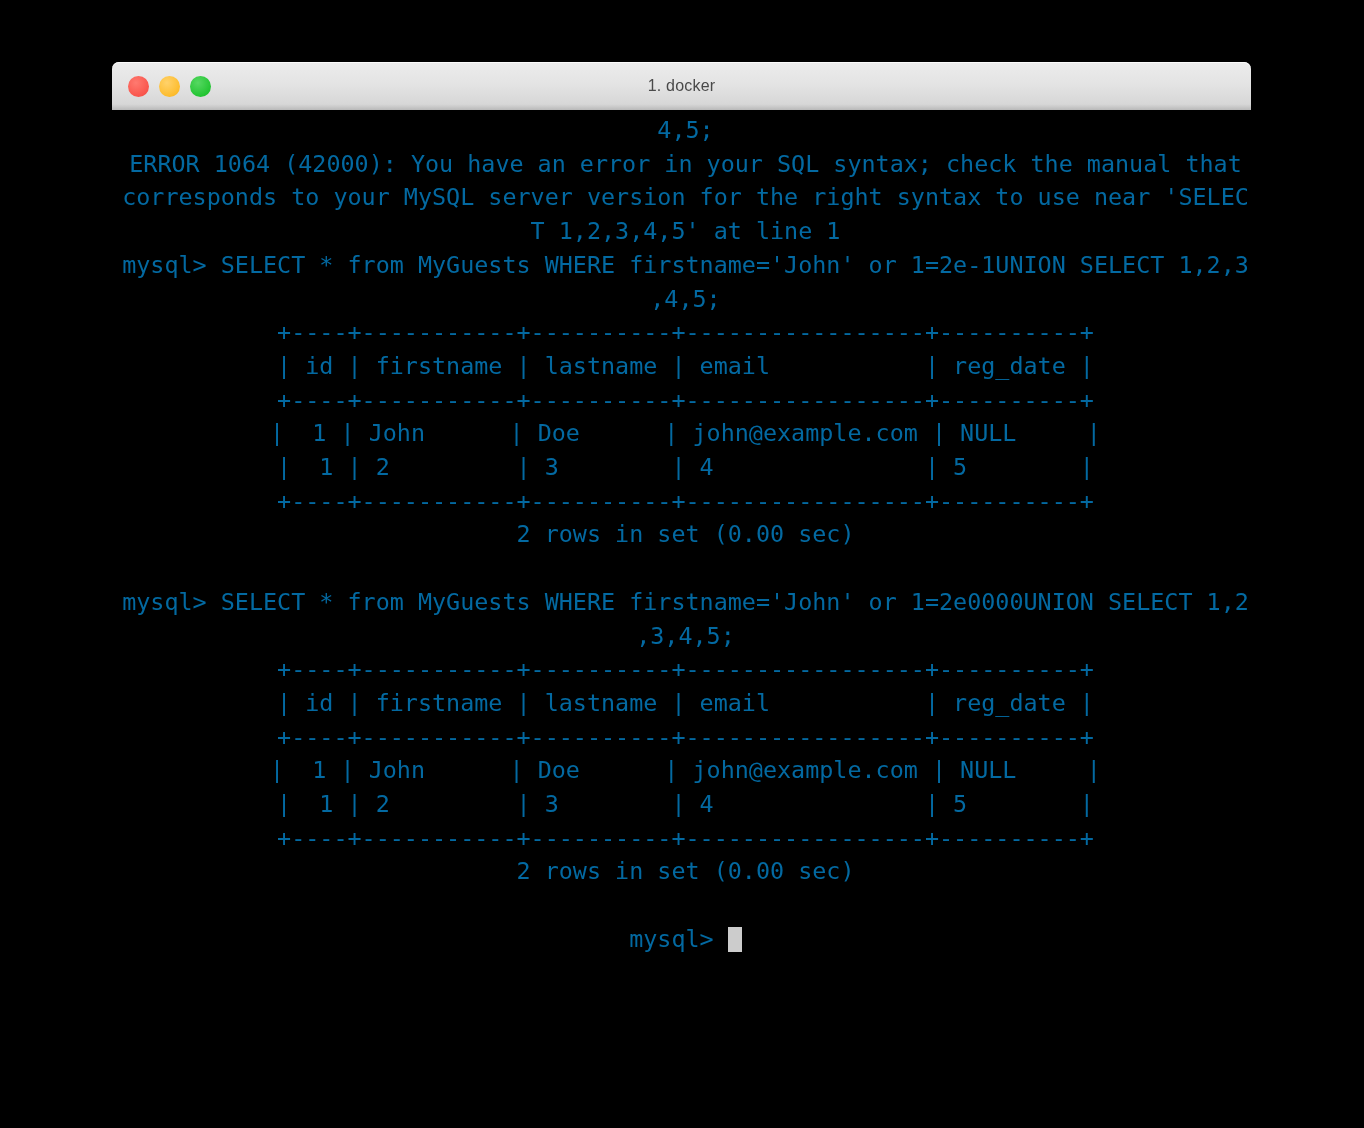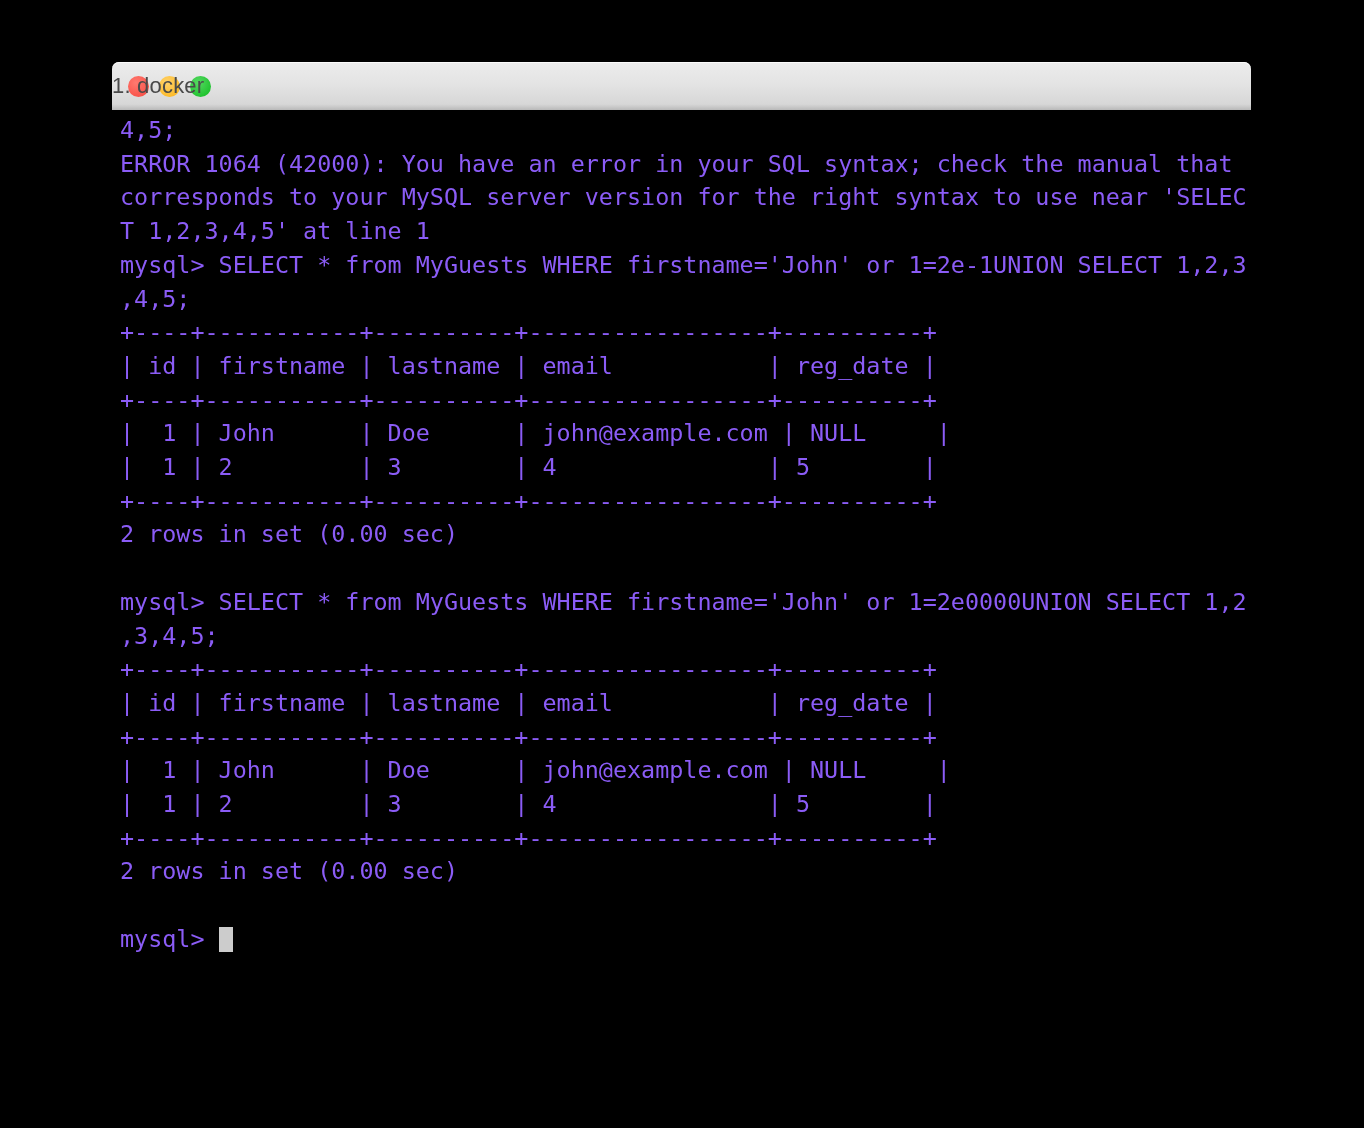--- a/index.html
+++ b/index.html
@@ -61,22 +61,23 @@
   .light-min    { background: radial-gradient(circle at 38% 32%, #ffd26b, #fdbc2d 70%, #eeac18 100%); }
   .light-max    { background: radial-gradient(circle at 38% 32%, #56d862, #22c431 72%, #14b324 100%); }
 
   #window-title {
     position: absolute;
     left: 0;
     right: 0;
     top: 0;
     height: 48px;
     line-height: 48px;
+    text-align: center;
     font-family: "Liberation Sans", sans-serif;
-    font-size: 22px;
+    font-size: 16px;
     color: #4a4a4a;
     letter-spacing: 0.2px;
     white-space: pre;
   }
 
   
   #terminal {
     position: absolute;
     left: 0;
     top: 48px;
@@ -85,23 +86,24 @@
     background: #000000;
     padding: 4px 0 0 8px;
     box-sizing: border-box;
     overflow: hidden;
   }
 
   #terminal-lines {
     font-family: "DejaVu Sans Mono", monospace;
     font-size: 23.4px;
     line-height: 33.7px;
-    color: #8b5cf6;
+    color: #0369a1;
     white-space: pre;
     letter-spacing: 0px;
+    text-align: center;
   }
 
   .tline {
     white-space: pre;
     min-height: 33.7px;
   }
 
   .cursor {
     display: inline-block;
     width: 14px;

